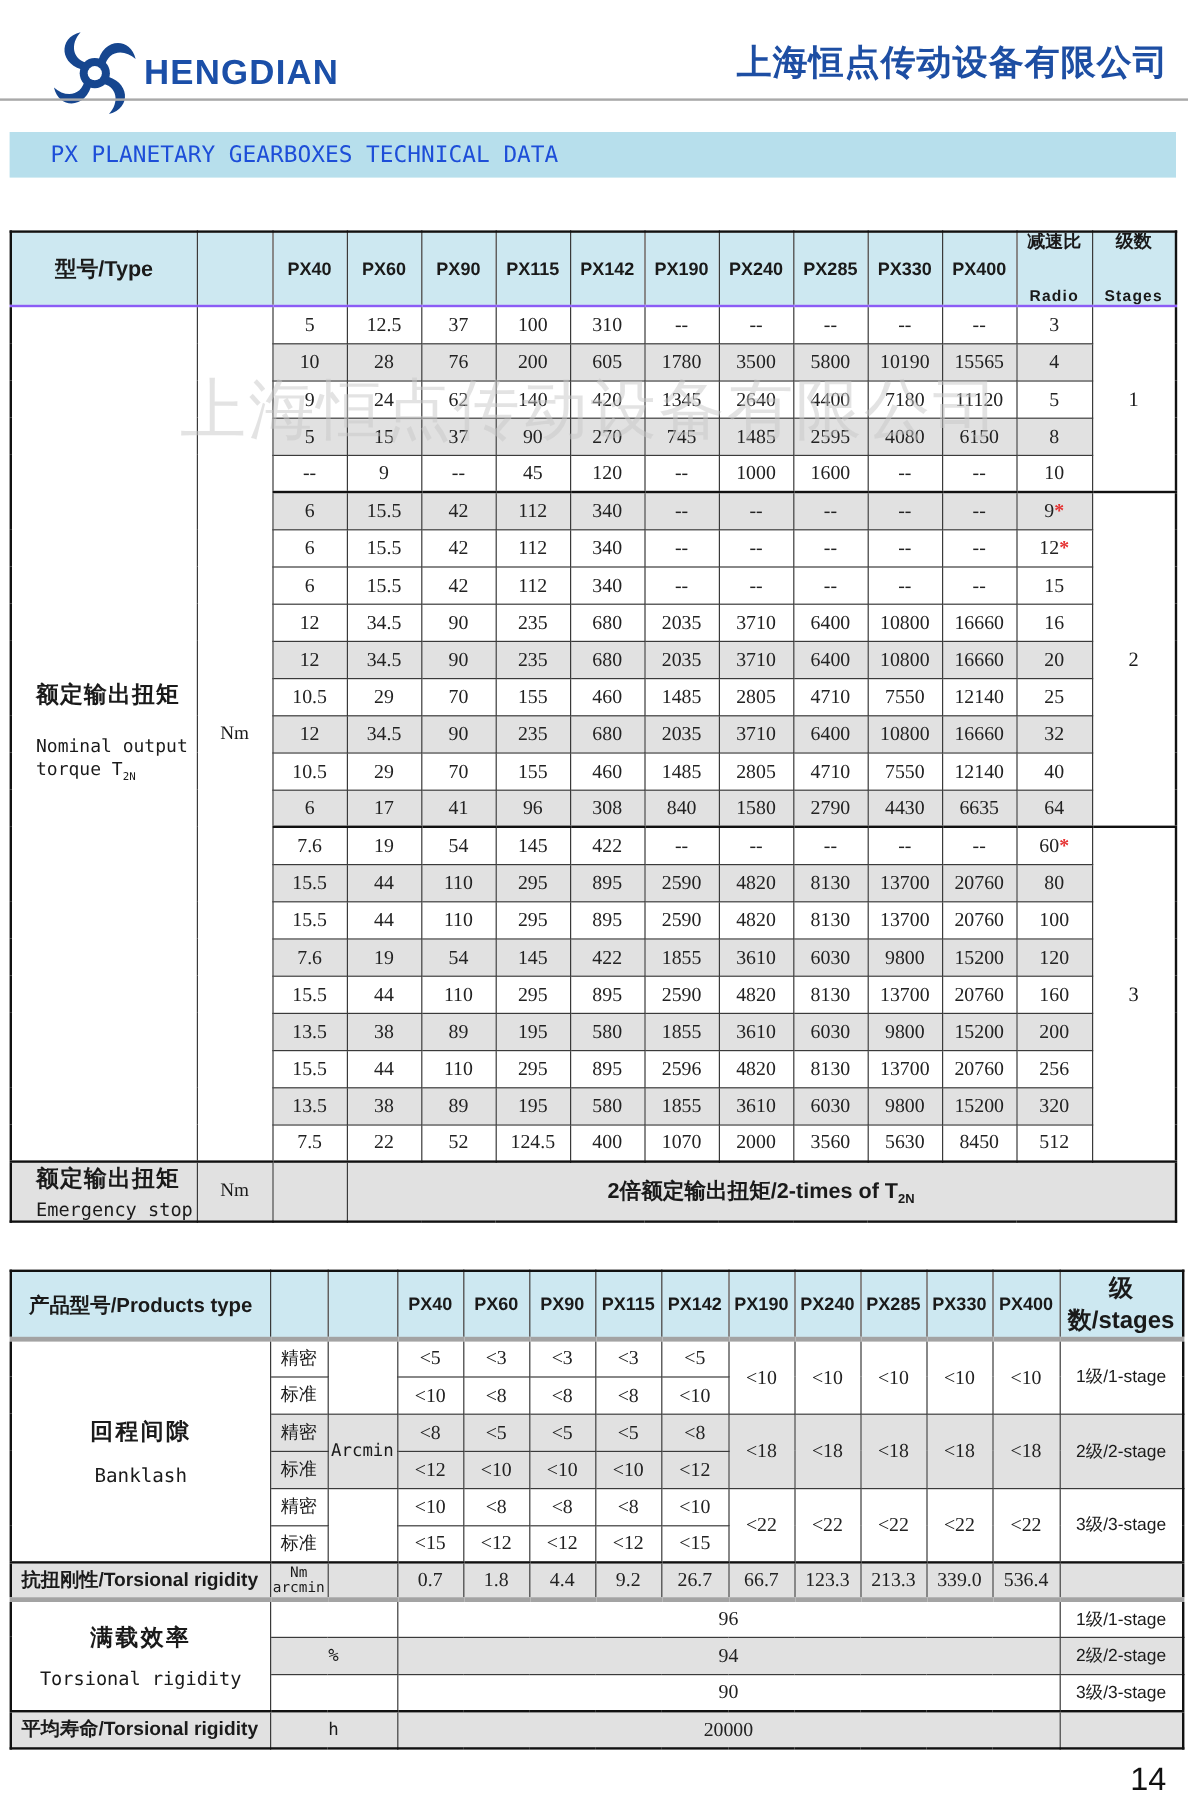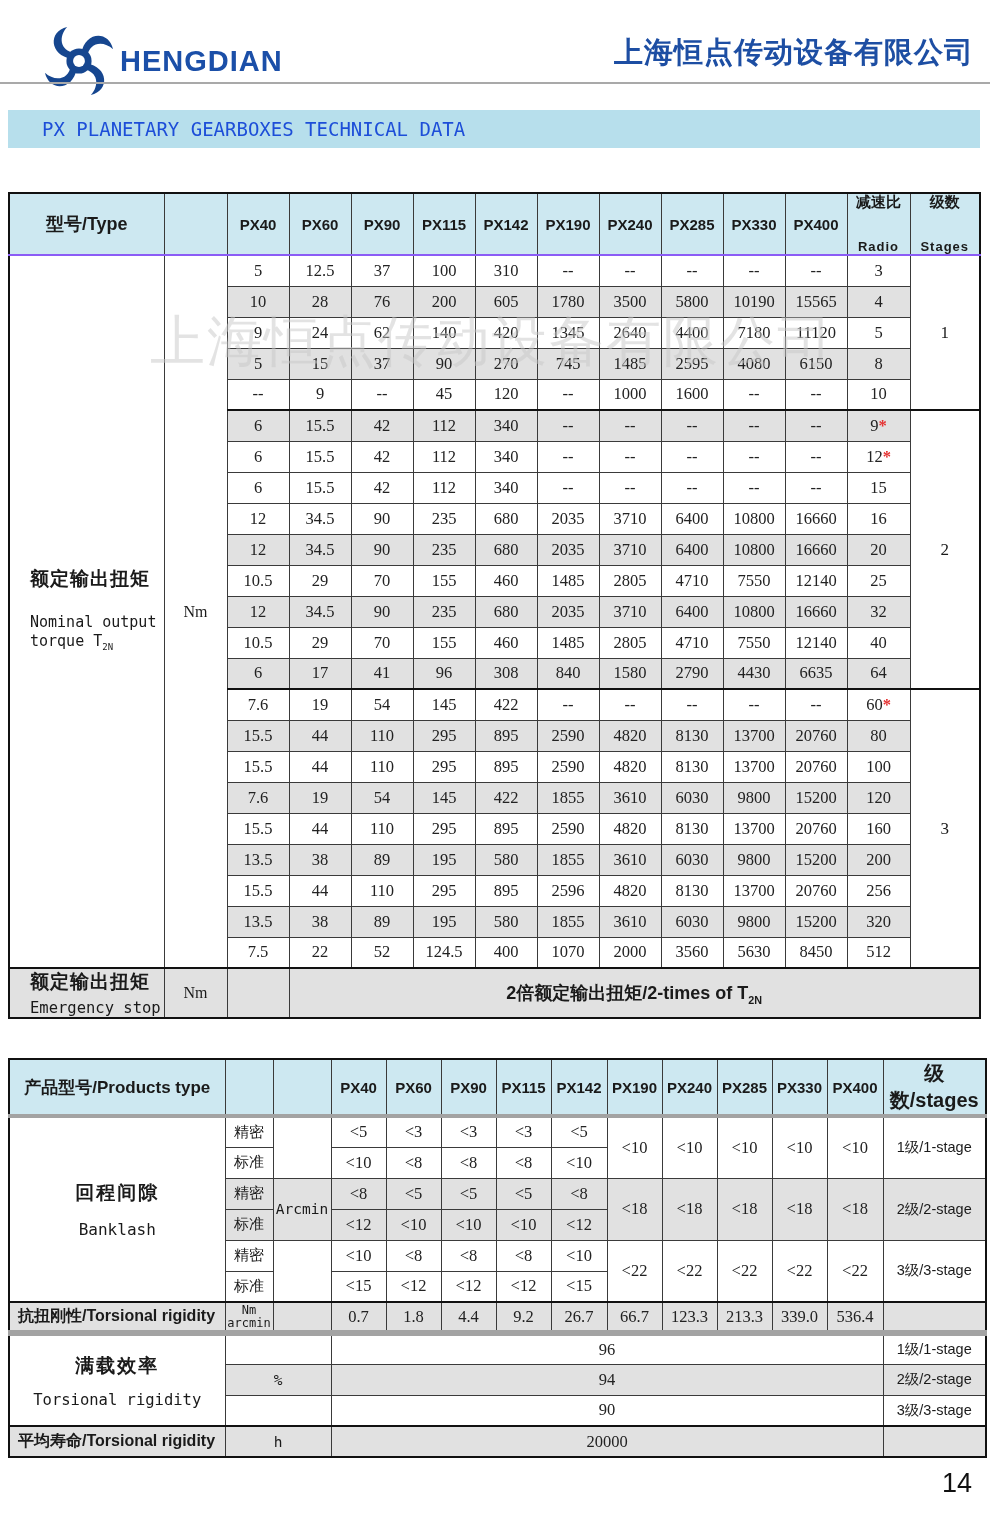--- a/index.html
+++ b/index.html
@@ -58,21 +58,21 @@
   #t2 thead tr{height:33px;}
   #t2 tbody tr{height:31px;}
   #t2 th{border-bottom:4px solid #a3a3a3;}
   .h-prod{font-size:17px;font-weight:bold;text-align:center;}
   .h-stg{font-size:20px;font-weight:bold;}
   .t2-label .cn{font-size:19px;font-weight:bold;letter-spacing:2px;}
   .t2-label .en{font-family:"DejaVu Sans Mono","Liberation Mono",monospace;font-size:16px;margin-top:14px;}
   .sub-h{font-size:15px;}
   .unit2{font-family:"DejaVu Sans Mono","Liberation Mono",monospace;font-size:14.5px;}
   .stage2{font-size:14.5px;}
-  tr.tk td{border-top:2px solid #111;border-bottom:6px solid #a3a3a3;}
+  tr.tk td{border-top:2px solid #111;border-bottom:4px solid #a3a3a3;}
   tr.tk2 td{border-top:2px solid #111;}
   .t2-line{font-size:16px;font-weight:600;text-align:left;padding-left:8px;letter-spacing:0px;}
   .tiny{font-family:"DejaVu Sans Mono","Liberation Mono",monospace;font-size:12px;line-height:13px;}
   .eff-label .cn{font-size:19px;font-weight:bold;letter-spacing:2px;}
   .eff-label .en{font-family:"DejaVu Sans Mono","Liberation Mono",monospace;font-size:15.5px;margin-top:12px;}
   
   .page-num{position:absolute;right:18px;top:1468px;font-size:27px;color:#111;}
   sub{font-size:60%;}
 </style>
 </head>

